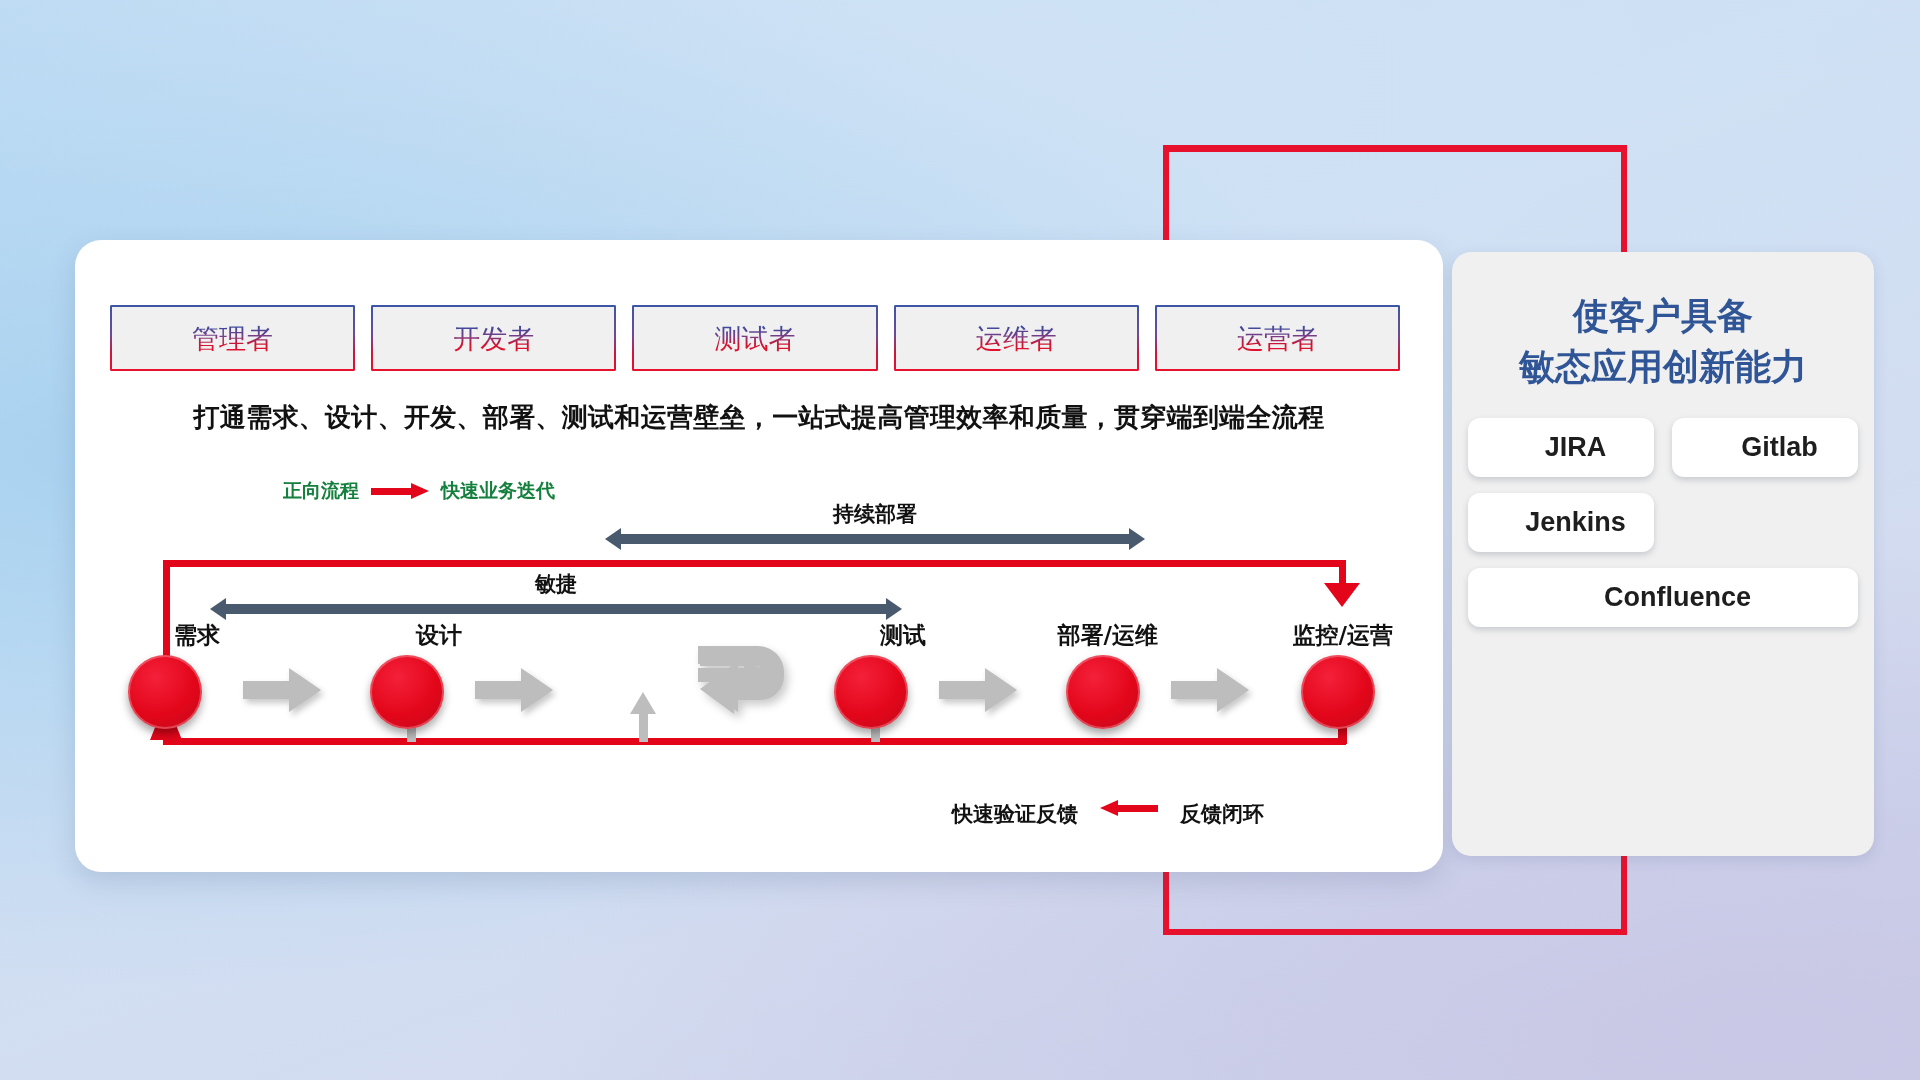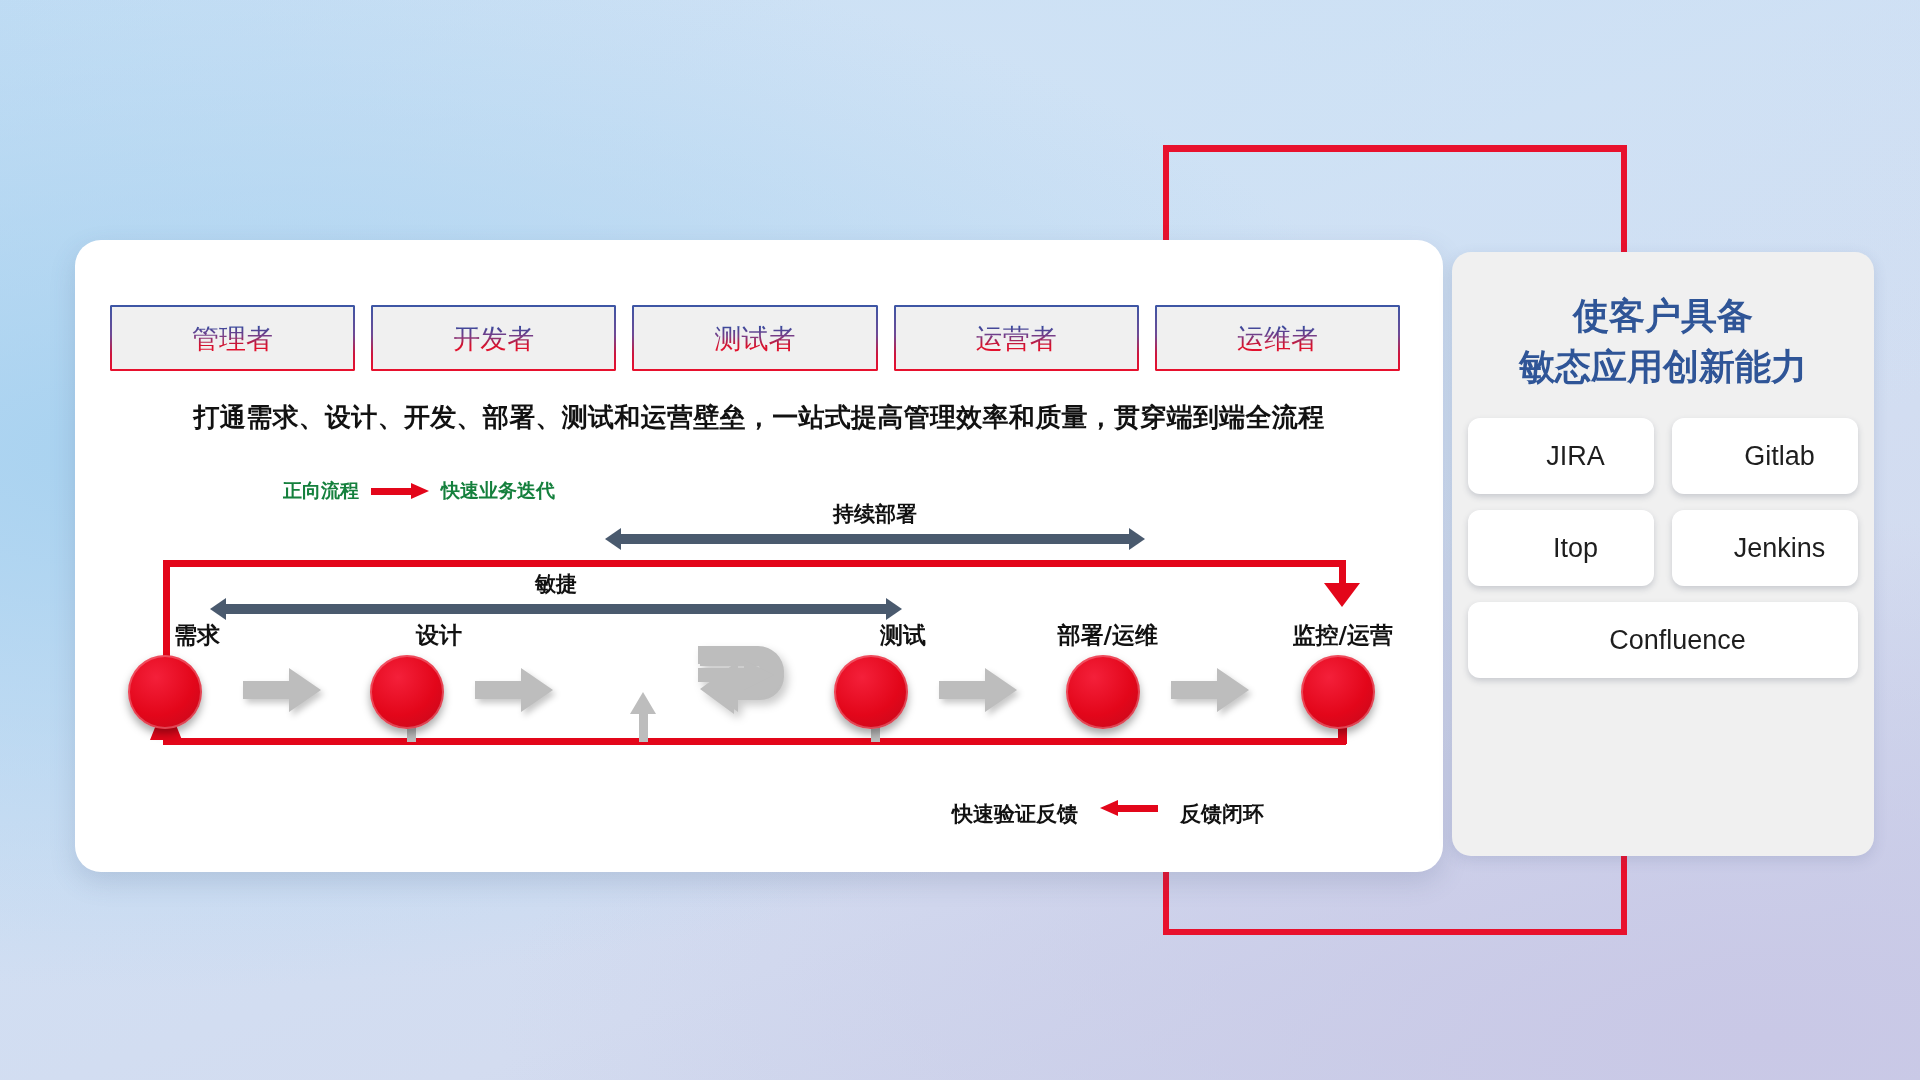--- a/index.html
+++ b/index.html
@@ -92,23 +92,23 @@
   #legend-fb{position:absolute;left:952px;top:800px;display:flex;align-items:flex-start;gap:22px;
     font-size:21px;font-weight:bold;color:#111;
     font-family:"DejaVu Sans","Liberation Sans",sans-serif;}
   
   #panel{position:absolute;left:1452px;top:252px;width:422px;height:604px;
     background:#f0f0f0;box-shadow:0 4px 14px rgba(70,90,130,.16);border-radius:19px;}
   #panel-title{padding:38px 14px 0;text-align:center;color:#2f5597;
     font-size:36px;font-weight:bold;line-height:1.42;
     font-family:"DejaVu Sans","Liberation Sans",sans-serif;}
   #tools{margin:26px 16px 0;display:flex;flex-wrap:wrap;gap:16px 18px;}
-  .tool{background:#ffffff;border-radius:12px;height:76px;
+  .tool{background:#ffffff;border-radius:12px;height:59px;
     display:flex;align-items:center;justify-content:center;
-    font-size:27px;font-weight:normal;color:#1e1e1e;
+    font-size:27px;font-weight:bold;color:#1e1e1e;
     box-shadow:0 3px 6px rgba(60,70,90,.22);
     flex:0 0 calc(50% - 9px);box-sizing:border-box;padding-left:29px;}
   .tool.wide{flex:0 0 100%;}
 </style>
 </head>
 <body>
 
 <div id="bg"></div>
 
 <div id="red-frame"></div>
@@ -123,25 +123,25 @@
   <div class="role">
     <span class="bd"></span>
     <span class="role-label">开发者</span>
   </div>
   <div class="role">
     <span class="bd"></span>
     <span class="role-label">测试者</span>
   </div>
   <div class="role">
     <span class="bd"></span>
+    <span class="role-label">运维者</span>
+  </div>
+  <div class="role">
+    <span class="bd"></span>
     <span class="role-label">运营者</span>
-  </div>
-  <div class="role">
-    <span class="bd"></span>
-    <span class="role-label">运维者</span>
   </div>
 </div>
 
 <div id="tagline">打通需求、设计、开发、部署、测试和运营壁垒，一站式提高管理效率和质量，贯穿端到端全流程</div>
 
 <div id="legend-fwd">
   <span>正向流程</span>
   <span class="ar-red">
     <span class="shaft"></span>
       <span class="head"></span>
@@ -251,17 +251,16 @@
 </div>
 
 <div id="panel">
   <div id="panel-title">
     <div>使客户具备</div>
     <div>敏态应用创新能力</div>
   </div>
   <div id="tools">
     <div class="tool">JIRA</div>
     <div class="tool">Gitlab</div>
-    <div class="tool">Itop</div>
     <div class="tool">Jenkins</div>
     <div class="tool wide">Confluence</div>
   </div>
 </div>
 
 </body></html>

